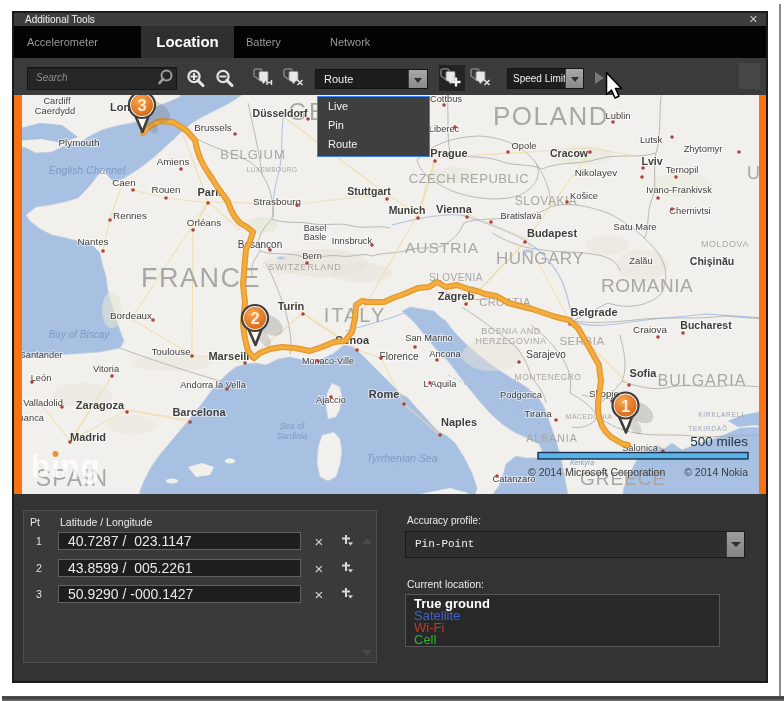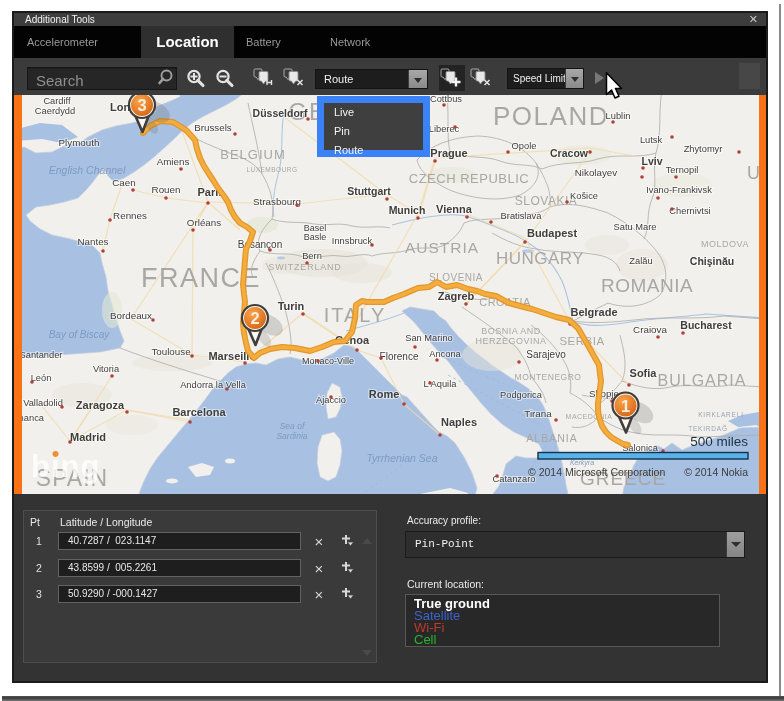--- a/index.html
+++ b/index.html
@@ -5,32 +5,32 @@
 *{box-sizing:border-box;}
 #stage{position:relative;width:784px;height:701px;overflow:hidden;background:#fff;}
 #win{position:absolute;left:12px;top:11px;width:756px;height:672px;background:#f97316;border:2px solid #1b1b1b;}
 #titlebar{position:absolute;left:0;top:0;width:752px;height:13px;background:#3d3d3d;color:#f2f2f2;font-size:10px;line-height:13px;padding-left:11px;}
 #closex{position:absolute;right:8px;top:0px;color:#c8c8c8;font-size:11px;line-height:13px;}
 #tabbar{position:absolute;left:0;top:13px;width:752px;height:32px;background:#030303;}
 .tab{position:absolute;top:0;height:24px;color:#999999;font-size:11px;line-height:32px;}
 #tabsel{position:absolute;left:127px;top:0;width:93px;height:32px;background:#2f2f2f;color:#ffffff;font-size:15px;line-height:32px;text-align:center;font-weight:bold;}
 #toolbar{position:absolute;left:0;top:45px;width:752px;height:37px;background:#3b3b3b;}
 #searchbox{position:absolute;left:13px;top:9px;width:150px;height:23px;background:#262626;border:1px solid #171717;box-shadow:inset 0 1px 0 #1d1d1d;}
-#searchbox span{position:absolute;left:8px;top:4px;color:#8f8f8f;font-size:15px;}
+#searchbox span{position:absolute;left:8px;top:4px;font-style:italic;color:#8f8f8f;font-size:10px;}
 .combo{position:absolute;background:#1d1d1d;border:1px solid #141414;}
 .combo .lbl{position:absolute;left:8px;top:3px;color:#f0f0f0;font-size:11px;white-space:nowrap;}
 .combo .lbl.sm{left:5px;font-size:10px;top:4px;}
 .combo .btn{position:absolute;right:0;top:0;width:19px;height:100%;background:linear-gradient(#a8a8a8,#8a8a8a);border-left:1px solid #3c3c3c;}
 .combo .btn:after{content:"";position:absolute;left:5px;top:8px;border-left:4.5px solid transparent;border-right:4.5px solid transparent;border-top:5px solid #2e2e2e;}
-#ddlist{position:absolute;left:303px;top:83px;width:113px;height:61px;background:#3f3f3f;border:7px solid #3b82f6;z-index:30;}
+#ddlist{position:absolute;left:303px;top:83px;width:113px;height:61px;background:#3f3f3f;border:1px solid #3b82f6;z-index:30;}
 #ddlist div{color:#f2f2f2;font-size:11px;height:19px;line-height:19px;padding-left:10px;}
 #bottom{position:absolute;left:0;top:481px;width:752px;height:187px;background:#333333;}
 #grpL{position:absolute;left:9px;top:16px;width:354px;height:153px;background:#3a3a3a;border:1px solid #4e4e4e;}
 .hdr{position:absolute;color:#eaeaea;font-size:10.5px;}
-.rowin{position:absolute;left:34px;width:243px;height:18px;background:#1e1e1e;border:1px solid #626262;color:#e8e8e8;font-size:10px;line-height:16px;padding-left:9px;white-space:pre;}
+.rowin{position:absolute;left:34px;width:243px;height:18px;background:#1e1e1e;border:1px solid #626262;color:#e8e8e8;font-size:14px;line-height:16px;padding-left:9px;white-space:pre;}
 .rown{position:absolute;left:9px;width:12px;color:#e0e0e0;font-size:10.5px;text-align:center;}
 .xbtn{position:absolute;left:286px;width:18px;color:#d8d8d8;font-size:15px;text-align:center;}
 .pinbtn{position:absolute;left:315px;width:16px;height:16px;}
 #accl{position:absolute;left:393px;top:21px;color:#eaeaea;font-size:10px;}
 #accdd{position:absolute;left:391px;top:37px;width:340px;height:27px;background:#2e2e2e;border:1px solid #1a1a1a;font-family:Liberation Mono, monospace;}
 #accdd span{position:absolute;left:9px;top:6px;color:#f0f0f0;font-size:11px;}
 #accdd .btn{position:absolute;right:0;top:0;width:18px;height:100%;background:linear-gradient(#9e9e9e,#858585);border-left:1px solid #3c3c3c;}
 #accdd .btn:after{content:"";position:absolute;left:4px;top:10px;border-left:5px solid transparent;border-right:5px solid transparent;border-top:5.5px solid #2e2e2e;}
 #curl{position:absolute;left:393px;top:84px;color:#eaeaea;font-size:10.5px;}
 #curbox{position:absolute;left:391px;top:100px;width:315px;height:53px;background:#282828;border:1px solid #585858;padding:3px 0 0 8px;}

